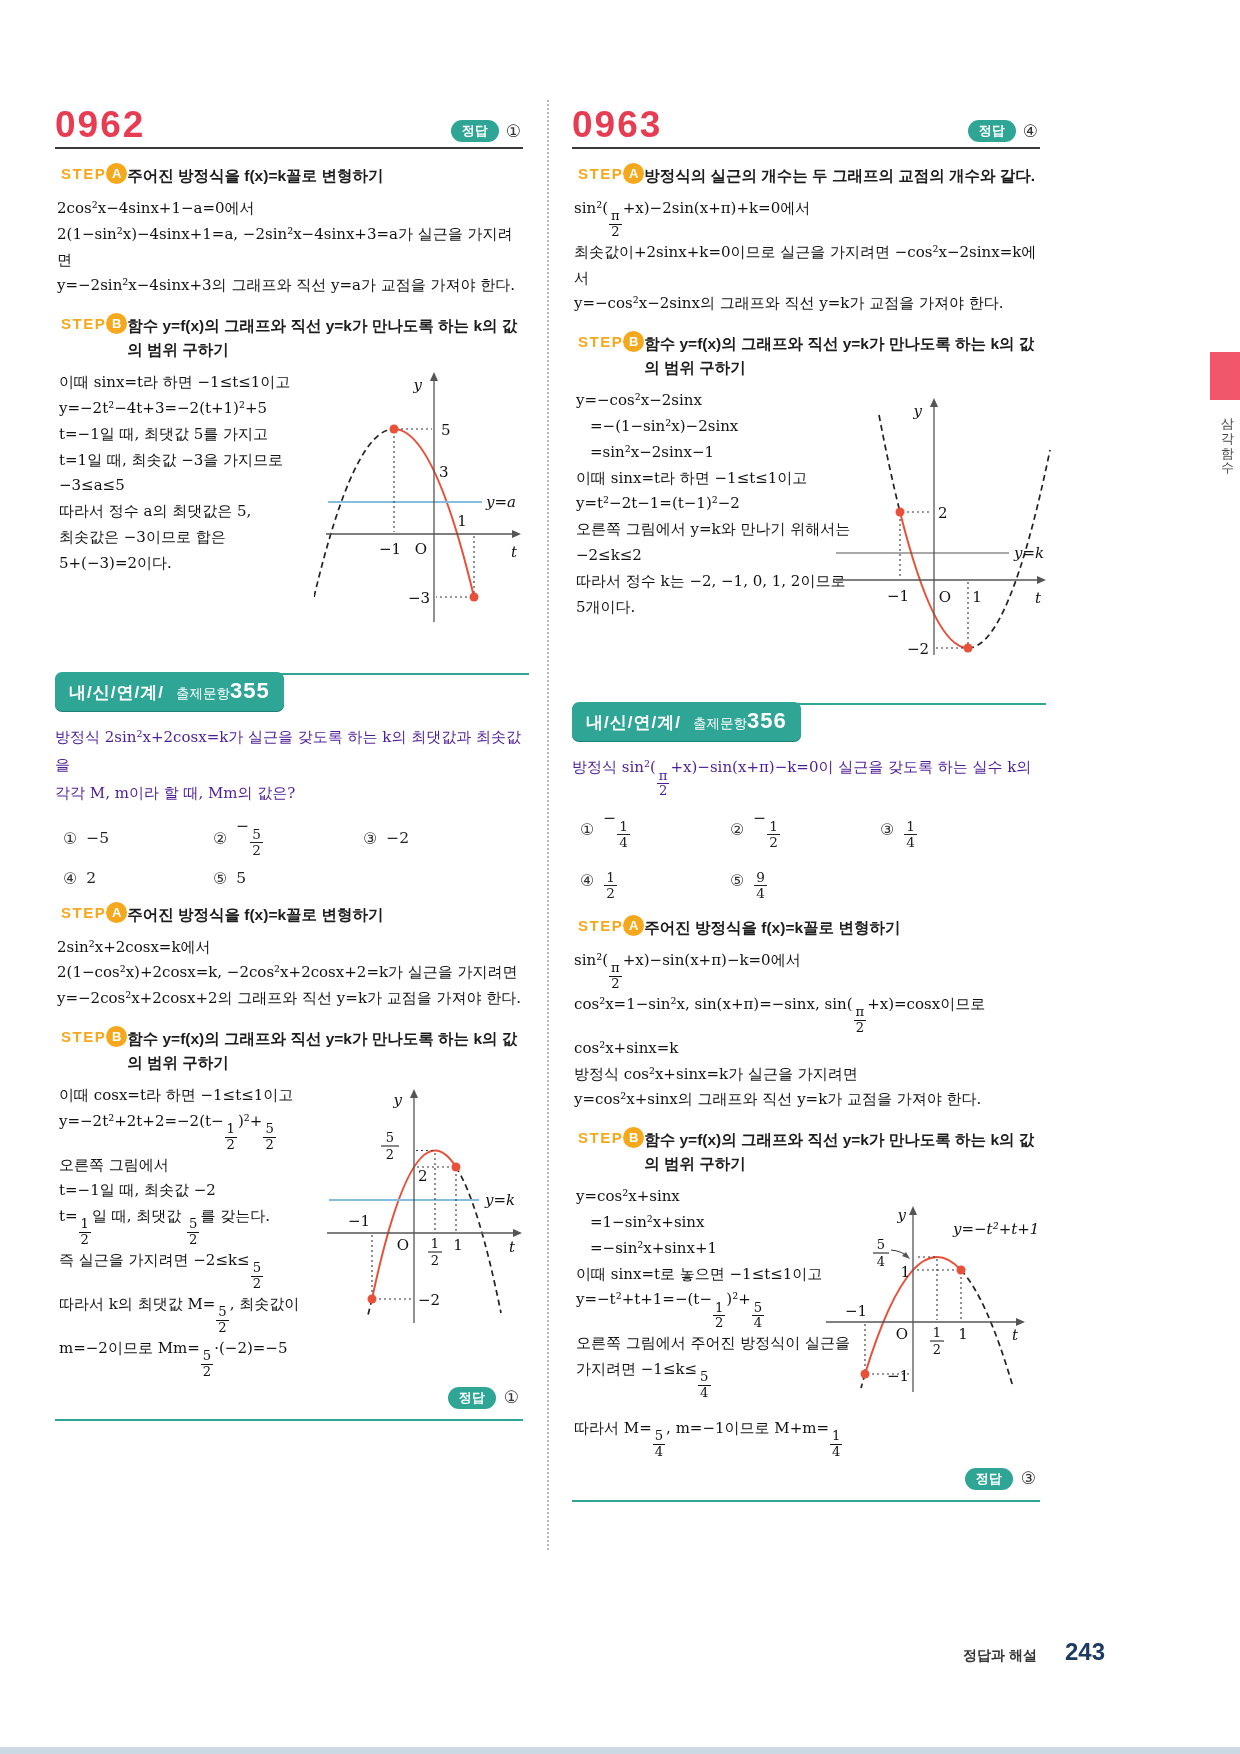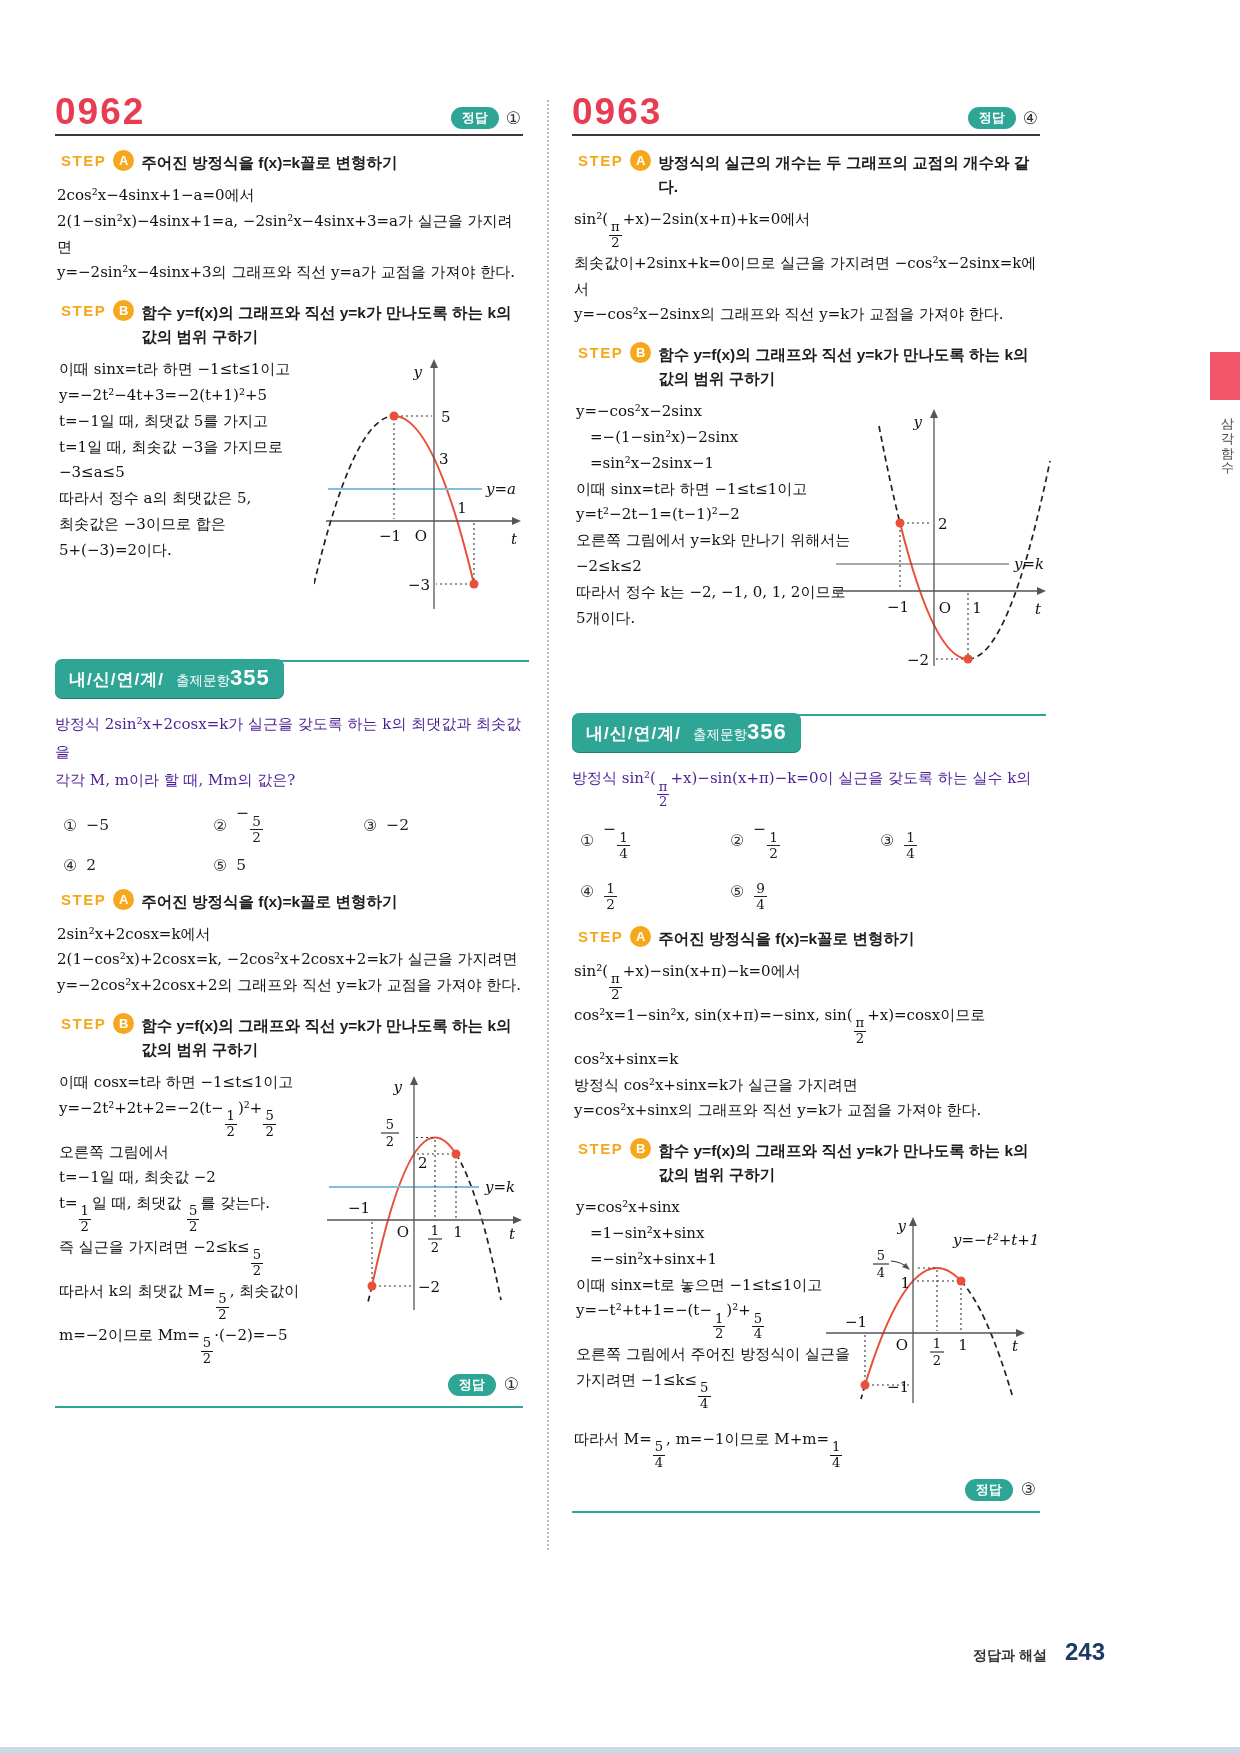--- a/index.html
+++ b/index.html
@@ -1,30 +1,30 @@
 <!DOCTYPE html>
 <html><head>
 <meta charset="utf-8">
 <style>
   html,body{margin:0;padding:0;background:#e9e9e9;}
   .page{position:relative;width:1240px;height:1754px;background:#ffffff;
         font-family:"Liberation Sans",sans-serif;color:#222;overflow:hidden;}
   
-  .col{position:absolute;top:93px;width:468px;}
+  .col{position:absolute;top:106px;width:468px;}
   .col-left{left:55px;}
   .col-right{left:572px;}
   .divider{position:absolute;left:547px;top:100px;height:1450px;border-left:2px dotted #b9b9b9;}
   
   .prob-head{position:relative;border-bottom:2px solid #3a3a3a;padding-bottom:4px;margin-bottom:14px;}
   .prob-num{font-size:37px;font-weight:800;color:#e83c52;letter-spacing:2px;line-height:1;}
   .ans-inline{position:absolute;right:2px;top:14px;display:flex;align-items:center;gap:7px;}
   .ans-pill{background:#2fa596;color:#fff;border-radius:11px;padding:2px 11px;font-size:13px;font-weight:700;}
   .ans-circ{font-size:17px;color:#333;font-family:"DejaVu Sans",sans-serif;}
   
-  .step{display:flex;align-items:flex-start;gap:7px;margin:14px 0 8px 6px;}
+  .step{display:flex;align-items:flex-start;margin:14px 0 8px 6px;}
   .step-word{color:#f5a81c;font-weight:800;letter-spacing:1.5px;font-size:15px;line-height:21px;}
   .step-circle{flex:0 0 21px;width:21px;height:21px;border-radius:50%;background:#f5a81c;color:#fff;
                font-weight:800;text-align:center;line-height:21px;font-size:13px;}
   .step-title{font-weight:700;font-size:15.5px;color:#1c1c1c;line-height:1.55;padding-top:1px;}
   
   .mline{font-family:"DejaVu Serif","Liberation Sans",serif;font-size:15px;line-height:1.72;color:#111;margin-left:2px;}
   .fr{display:inline-flex;flex-direction:column;text-align:center;vertical-align:-0.55em;line-height:1.12;font-size:0.88em;padding:0 1px;}
   .fr .fn{border-bottom:1px solid currentColor;padding:0 2px;}
   .fr .fd{padding:0 2px;}
   
@@ -55,21 +55,21 @@
   .dash{stroke:#222;stroke-width:1.7;fill:none;stroke-dasharray:6 4;}
   .reds{stroke:#e8503a;stroke-width:2;fill:none;}
   .dot{stroke:#333;stroke-width:1.1;fill:none;stroke-dasharray:2 3;}
   .blue{stroke:#85bedc;stroke-width:2.2;fill:none;}
   .kline{stroke:#555;stroke-width:1.2;fill:none;}
   .rdot{fill:#e8503a;}
   .ah{fill:#555;}
   
   .side-tab{position:absolute;right:0;top:352px;width:30px;height:48px;background:#f2566b;}
   .side-text{position:absolute;right:4px;top:408px;writing-mode:vertical-rl;font-size:13px;color:#444;letter-spacing:2px;}
-  .footer{position:absolute;right:135px;bottom:88px;display:flex;align-items:baseline;gap:18px;}
+  .footer{position:absolute;right:135px;bottom:88px;display:flex;align-items:baseline;gap:28px;}
   .footer-label{font-size:14px;color:#333;font-weight:700;}
   .footer-page{font-size:24px;color:#1d3a63;font-weight:800;}
   .bottom-strip{position:absolute;left:0;right:0;bottom:0;height:7px;background:#ccd8e4;}
 </style>
 </head>
 <body>
 
 <div class="page">
   <div class="divider"></div>
 

